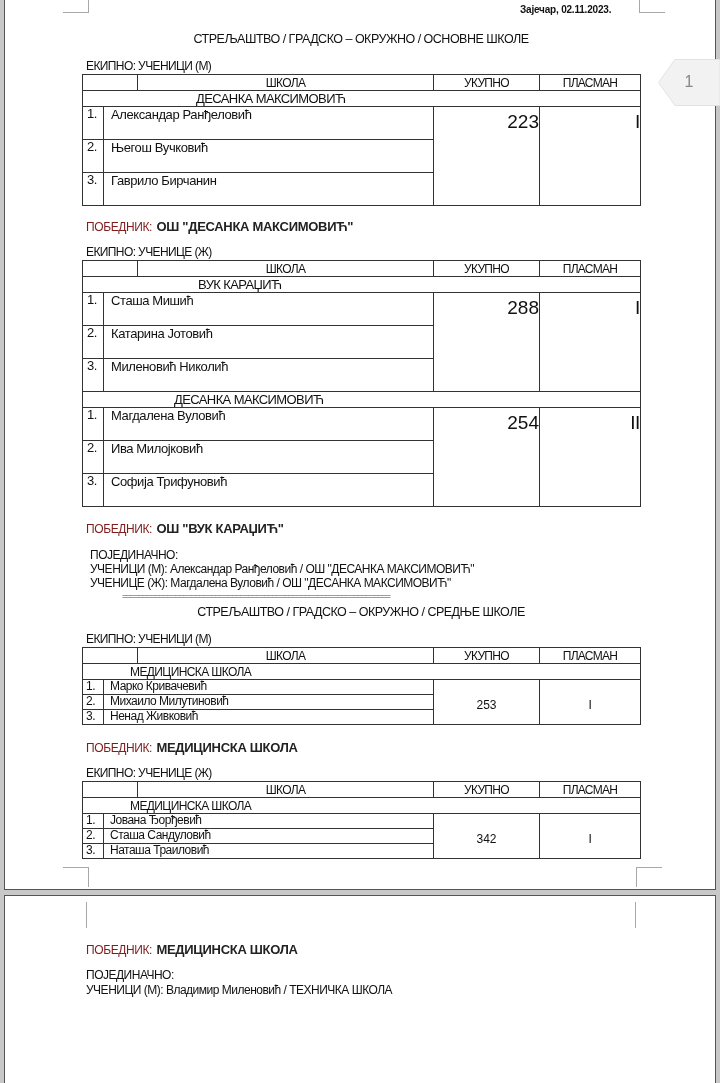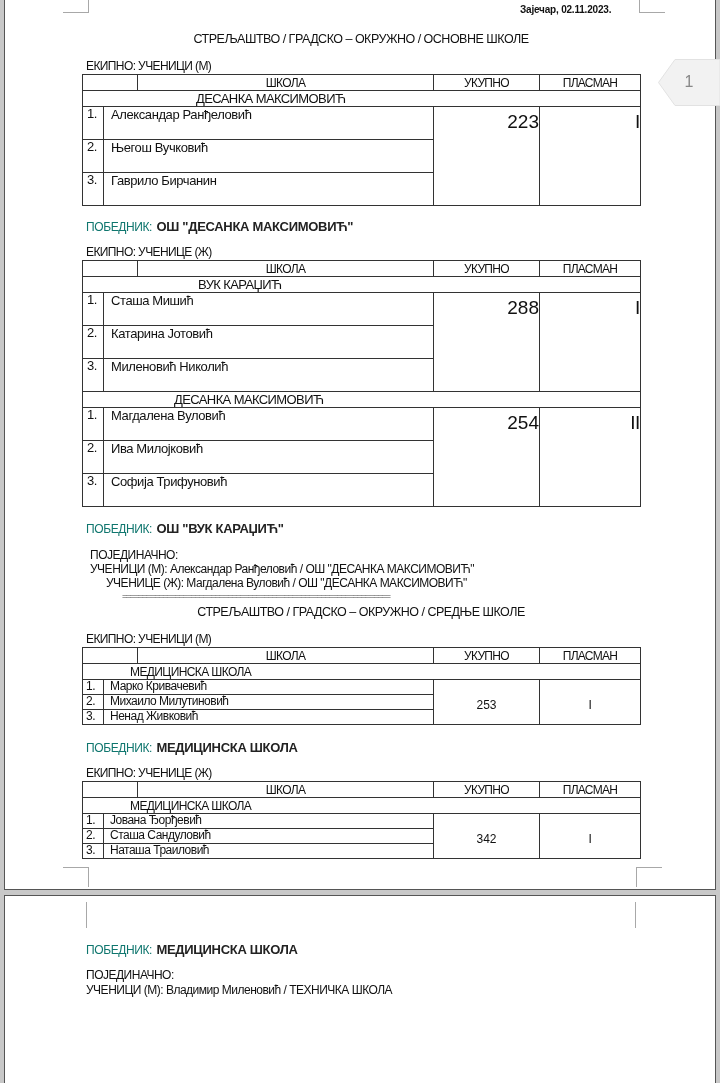--- a/index.html
+++ b/index.html
@@ -17,21 +17,21 @@
   .c-tl { border-right-width: 1px; border-bottom-width: 1px; }
   .c-tr { border-left-width: 1px; border-bottom-width: 1px; }
   .c-bl { border-right-width: 1px; border-top-width: 1px; }
   .c-br { border-left-width: 1px; border-top-width: 1px; }
   .vline { position: absolute; width: 1px; height: 26px; background: #a8a8a8; }
 
   .abs { position: absolute; white-space: nowrap; }
   .date { font-size: 10px; letter-spacing: -0.2px; font-weight: bold; }
   .section-title { font-size: 12.5px; letter-spacing: -0.5px; width: 712px; text-align: center; left: 0; }
   .label { font-size: 12px; letter-spacing: -0.6px; }
-  .winner-prefix { font-size: 12px; letter-spacing: -0.4px; color: #0f766e; }
+  .winner-prefix { font-size: 12px; letter-spacing: -0.4px; color: #7f1d1d; }
   .winner-name { font-size: 13px; font-weight: bold; letter-spacing: -0.3px; color: #222; font-weight: 600; }
   .ind { font-size: 12px; letter-spacing: -0.5px; line-height: 14px; }
   .sep { font-size: 9px; letter-spacing: -1.2px; color: #444; }
 
   table.res { position: absolute; left: 77px; border-collapse: collapse; table-layout: fixed; width: 558px; }
   table.res td { border: 1px solid #333; font-size: 12.5px; letter-spacing: -0.4px; padding: 0; vertical-align: top; }
   table.res .hdr td { height: 16px; text-align: center; vertical-align: middle; font-size: 12px; letter-spacing: -0.7px; }
   table.res .school td { height: 16px; vertical-align: middle; font-size: 13px; letter-spacing: -0.6px; }
   table.res td.num { text-align: left; padding-left: 4px; font-size: 13px; line-height: 14px; }
   table.res td.name { padding-left: 7px; font-size: 13px; line-height: 16px; }
@@ -154,21 +154,21 @@
   </tbody>
     </table>
 
   <div class="abs" style="left:81px; top:520px;">
     <span class="winner-prefix">ПОБЕДНИК:</span>
     <span class="winner-name">ОШ "ВУК КАРАЏИЋ"</span>
   </div>
 
   <div class="abs ind" style="left:85px; top:549px;">ПОЈЕДИНАЧНО:</div>
   <div class="abs ind" style="left:85px; top:563px;">УЧЕНИЦИ (М):  Александар Ранђеловић / ОШ "ДЕСАНКА МАКСИМОВИЋ"</div>
-  <div class="abs ind" style="left:101px; top:577px;text-align:center;">УЧЕНИЦЕ (Ж):  Магдалена Вуловић / ОШ "ДЕСАНКА МАКСИМОВИЋ"</div>
+  <div class="abs ind" style="left:85px; top:577px;text-align:center;">УЧЕНИЦЕ (Ж):  Магдалена Вуловић / ОШ "ДЕСАНКА МАКСИМОВИЋ"</div>
   <div class="abs sep" style="left:117px; top:592px;">==================================================================</div>
 
   <div class="abs section-title" style="top:606px;">СТРЕЉАШТВО / ГРАДСКО – ОКРУЖНО / СРЕДЊЕ ШКОЛЕ</div>
 
   <div class="abs label" style="left:81px; top:633px;">ЕКИПНО: УЧЕНИЦИ (М)</div>
   <table class="res small" style="top:648px;">
     <colgroup>
         <col style="width:21px">
         <col style="width:34px">
         <col style="width:296px">

